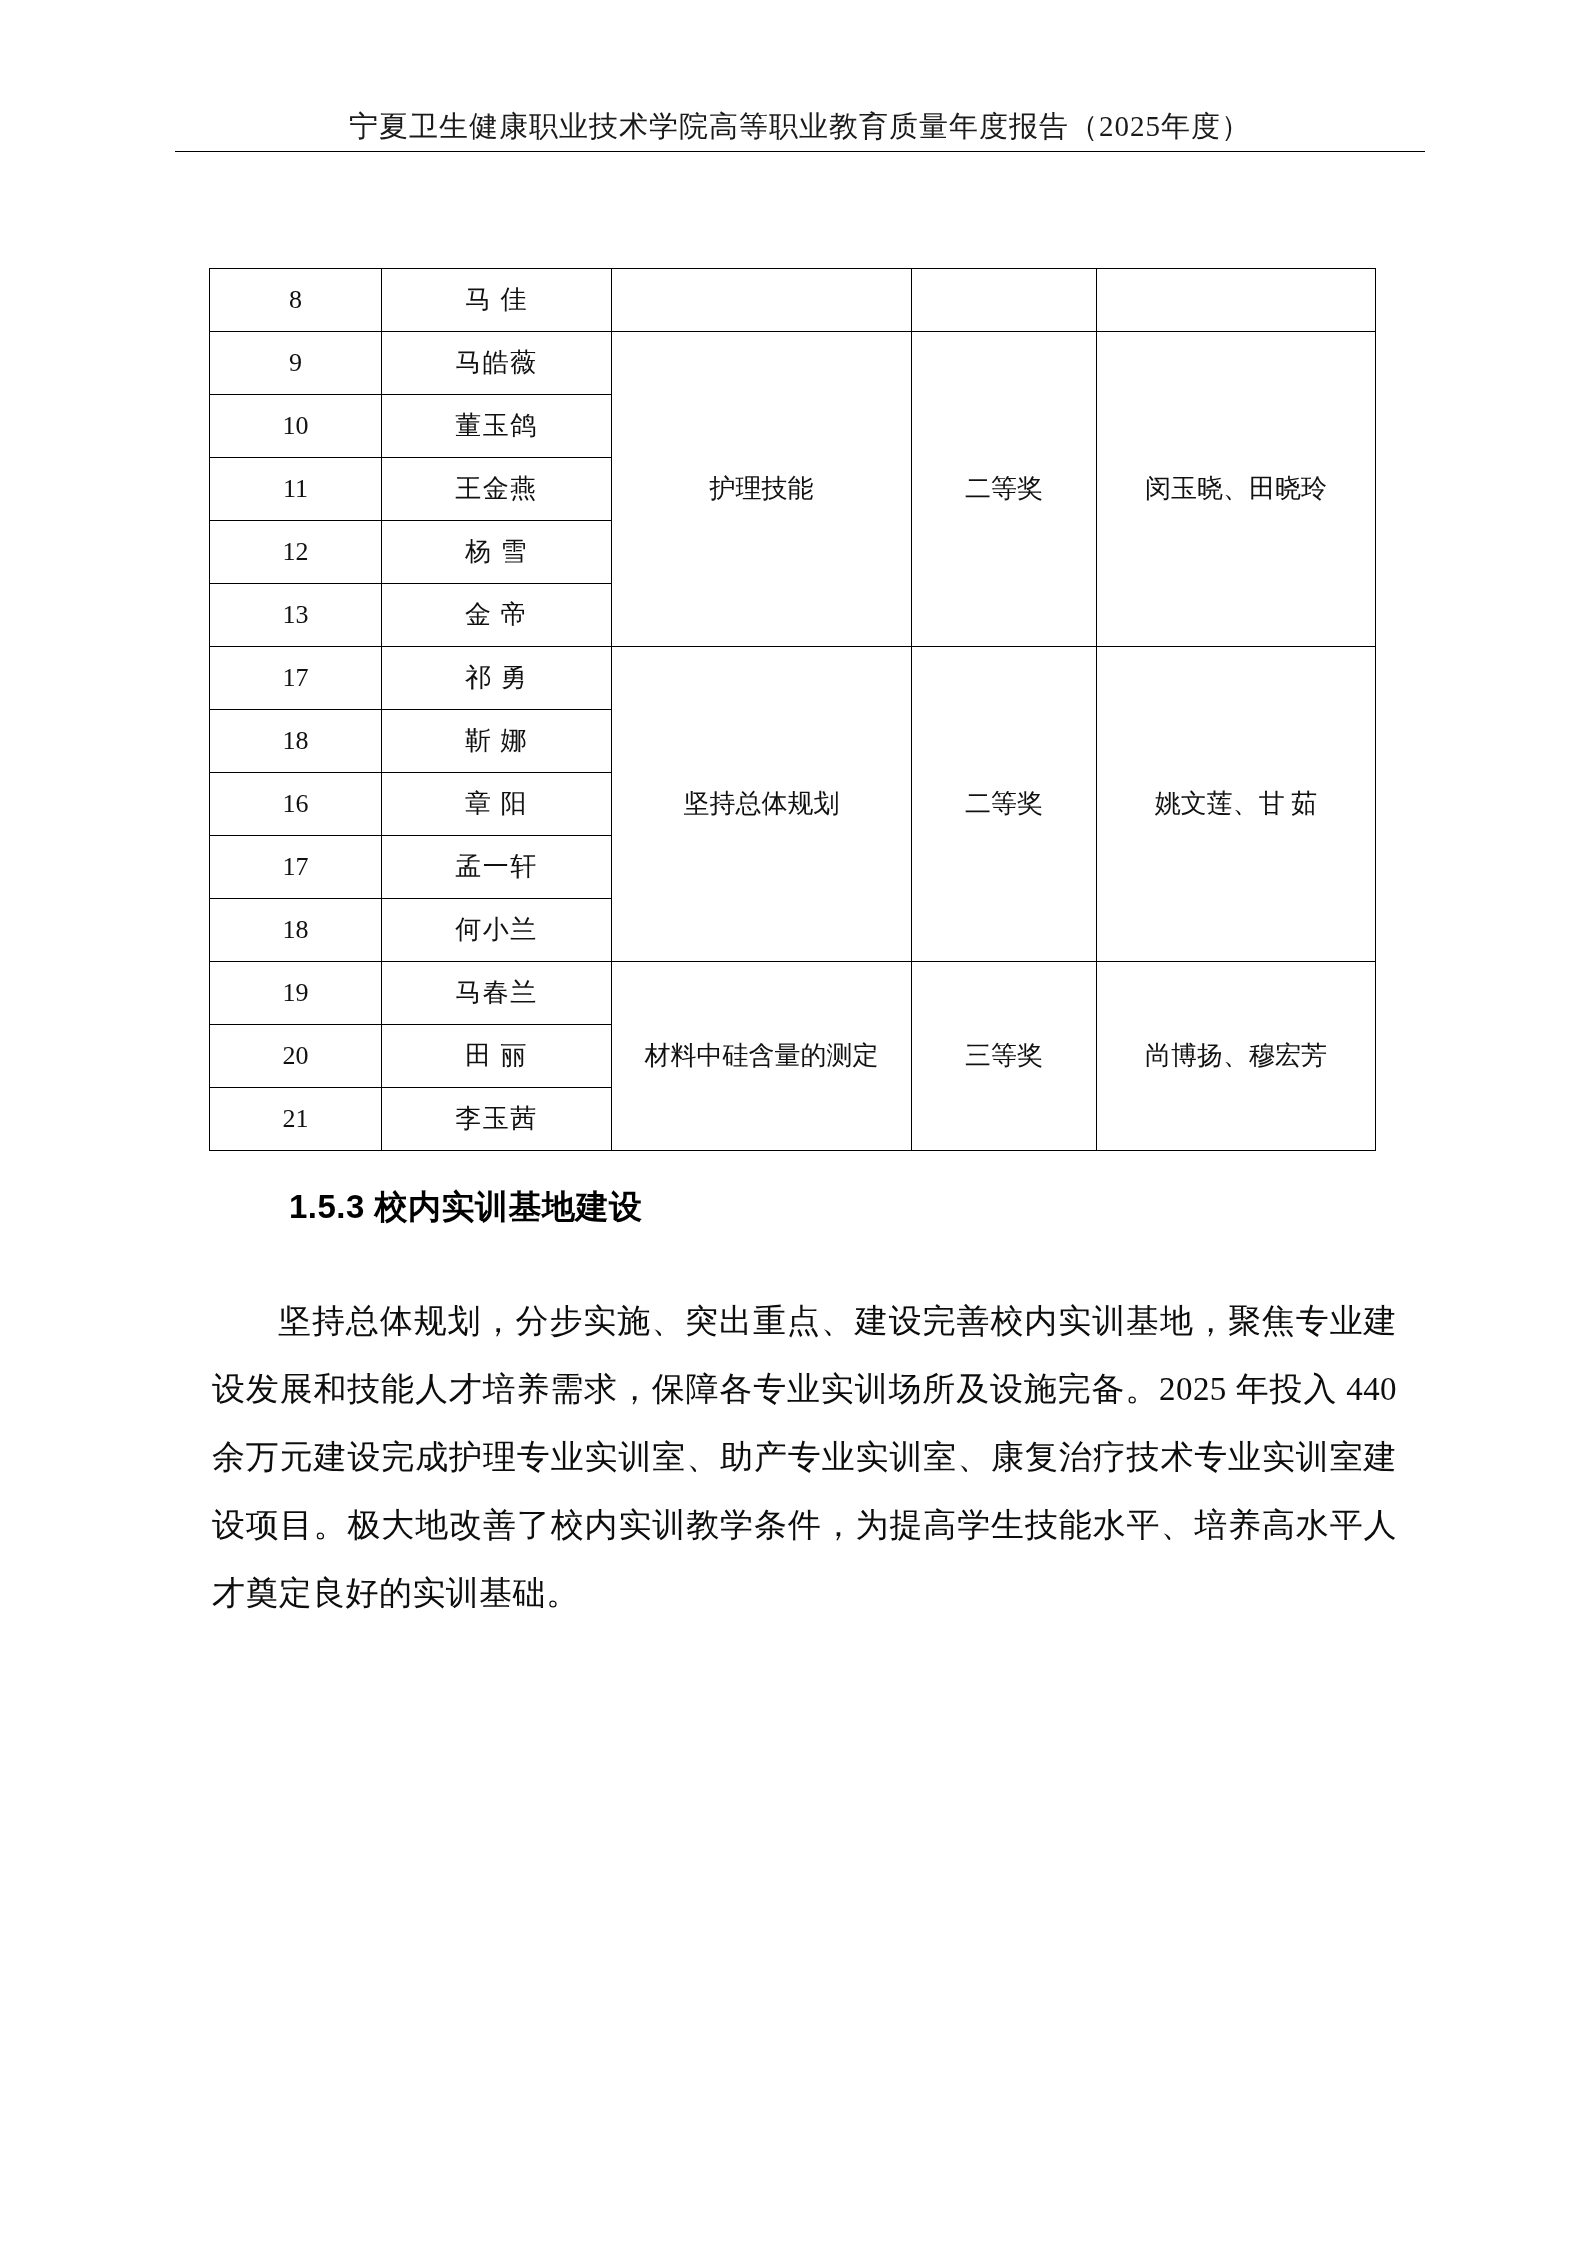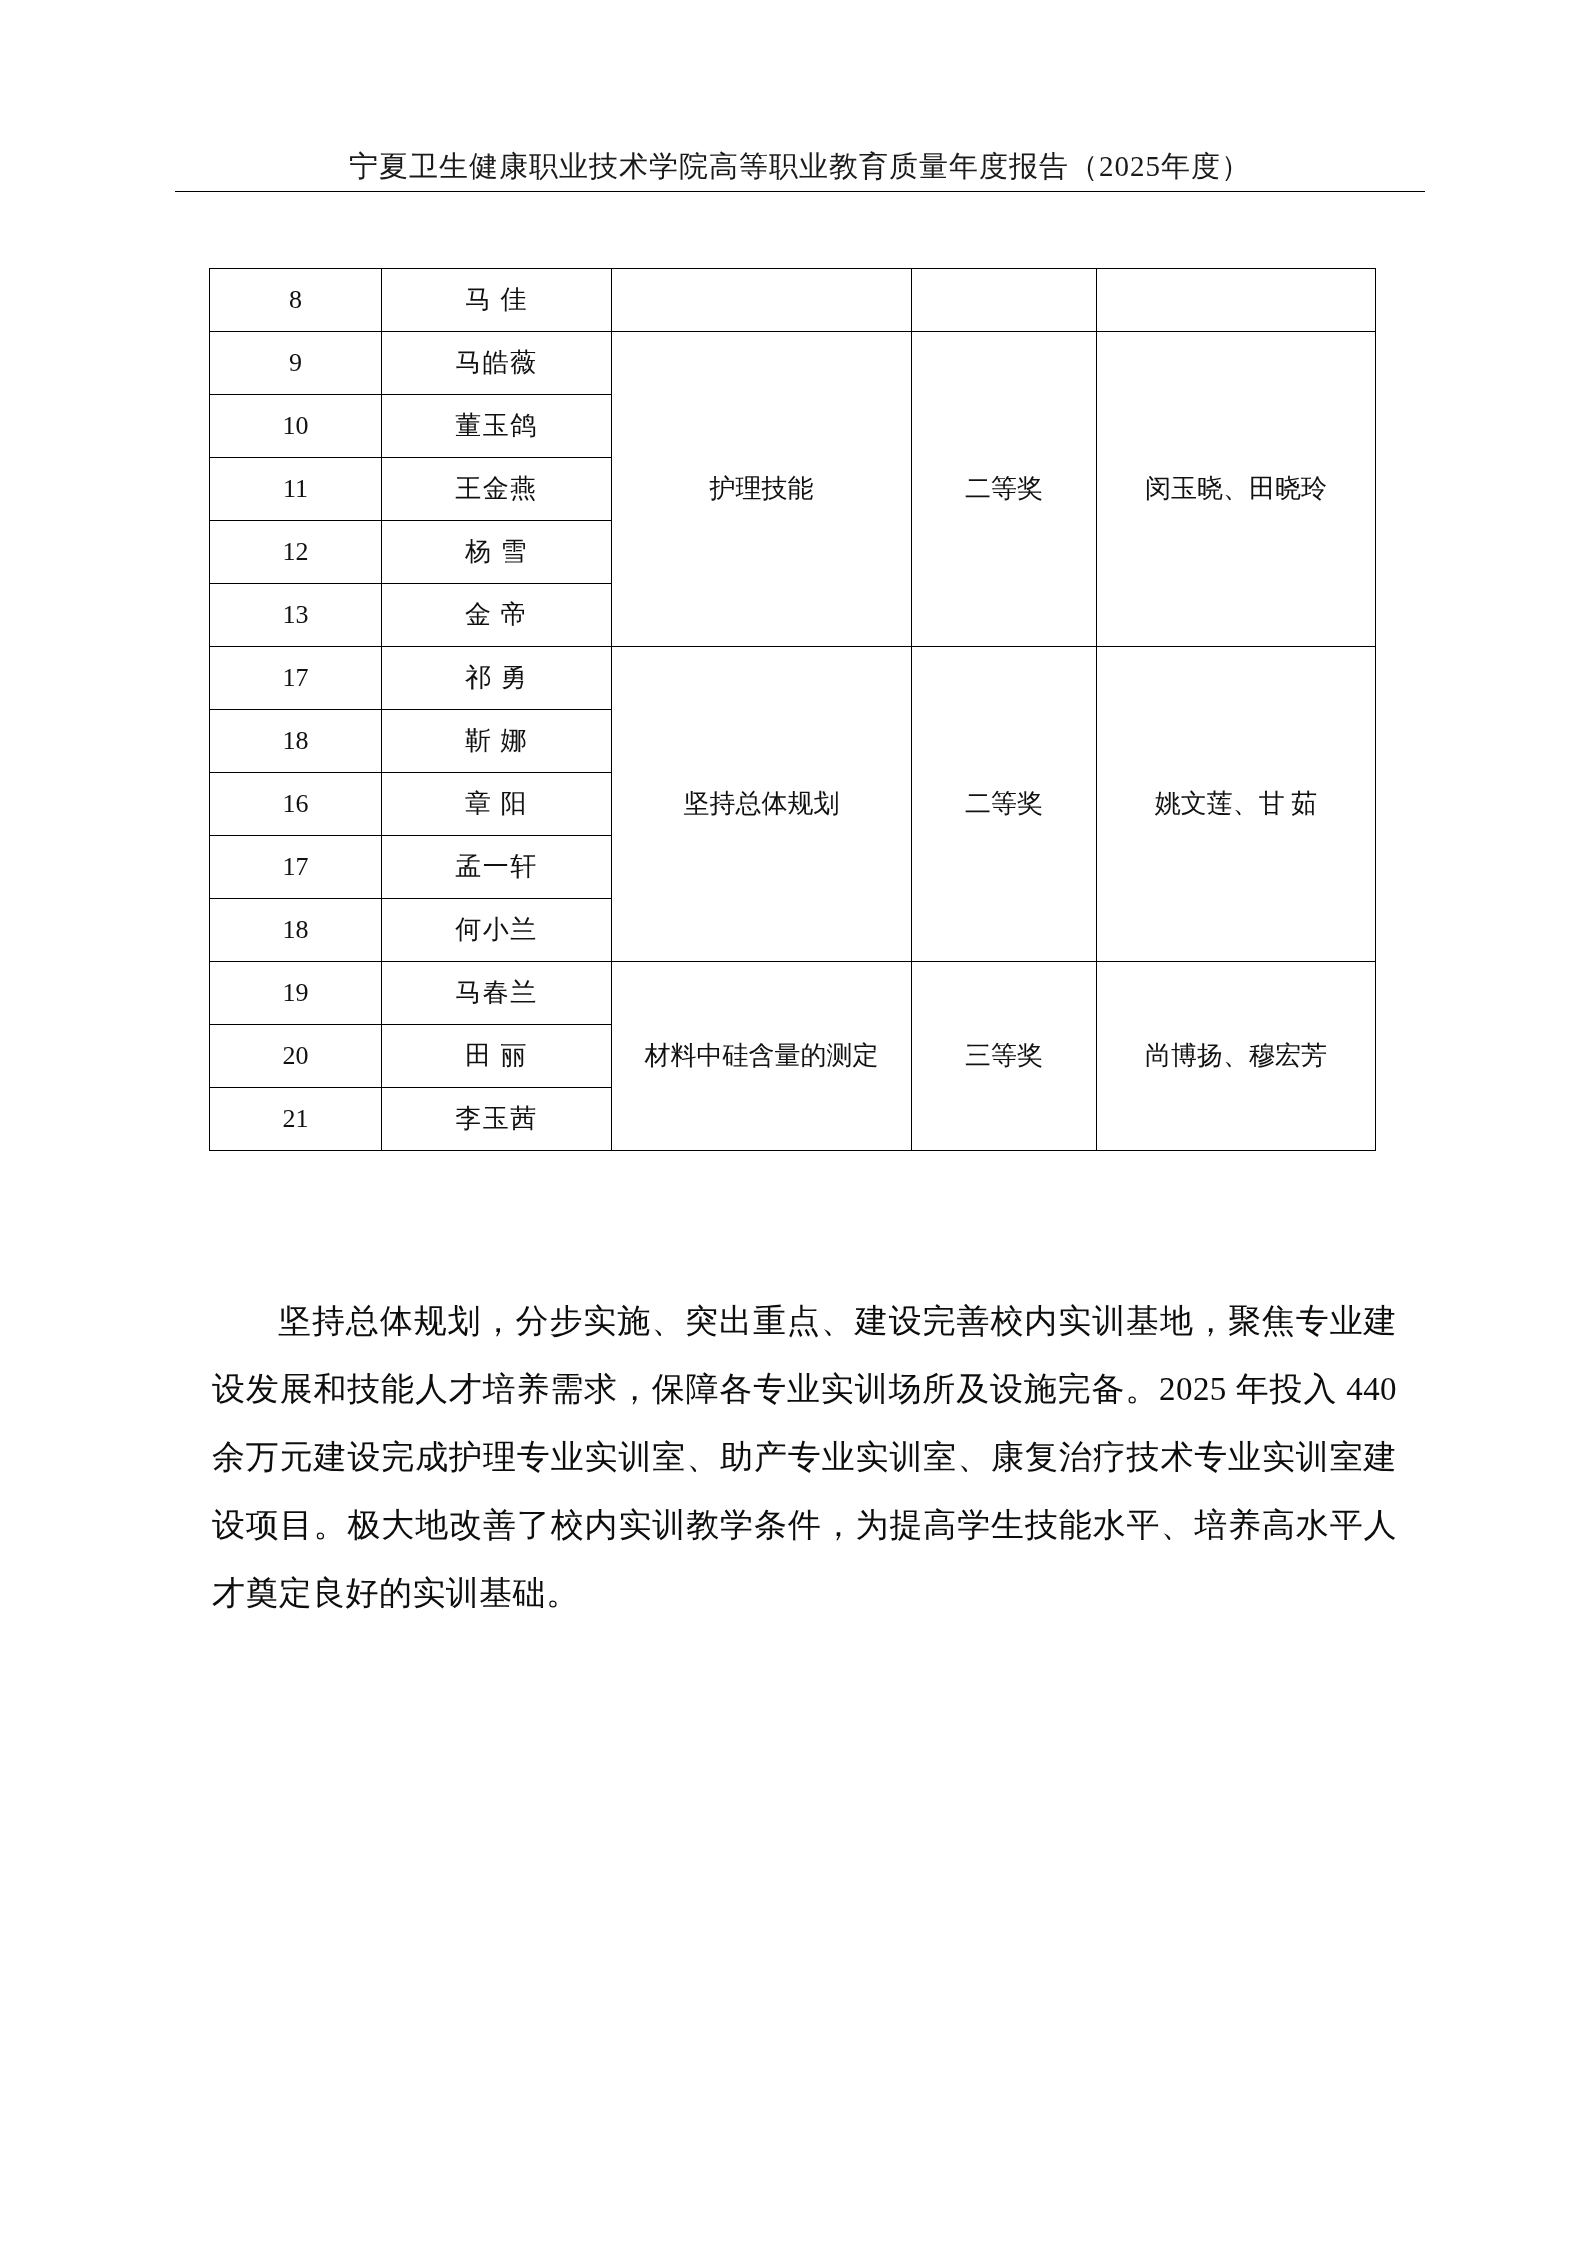--- a/index.html
+++ b/index.html
@@ -23,21 +23,20 @@
     height: 2245px;
     padding: 0;
   }
 
   
   .header-zone {
     position: absolute;
     left: 175px;
     top: 108px;
     width: 1250px;
-    margin-top: 40px;
   }
   .header-title {
     font-size: 29px;
     letter-spacing: 1.0px;
     text-align: center;
     white-space: nowrap;
     line-height: 1.25;
     font-family: "Liberation Serif", "DejaVu Serif", serif;
     color: #1a1a1a;
   }
@@ -212,17 +211,18 @@
         <td class="num-cell">20</td>
         <td class="name-cell">田 丽</td>
       </tr>
       <tr>
         <td class="num-cell">21</td>
         <td class="name-cell">李玉茜</td>
       </tr>
     </tbody>
   </table>
 
+  <div class="section-heading">1.5.3 校内实训基地建设</div>
 
   <p class="body-paragraph">坚持总体规划，分步实施、突出重点、建设完善校内实训基地，聚焦专业建设发展和技能人才培养需求，保障各专业实训场所及设施完备。2025 年投入 440 余万元建设完成护理专业实训室、助产专业实训室、康复治疗技术专业实训室建设项目。极大地改善了校内实训教学条件，为提高学生技能水平、培养高水平人才奠定良好的实训基础。</p>
 
 
 </div>
 
 </body></html>

